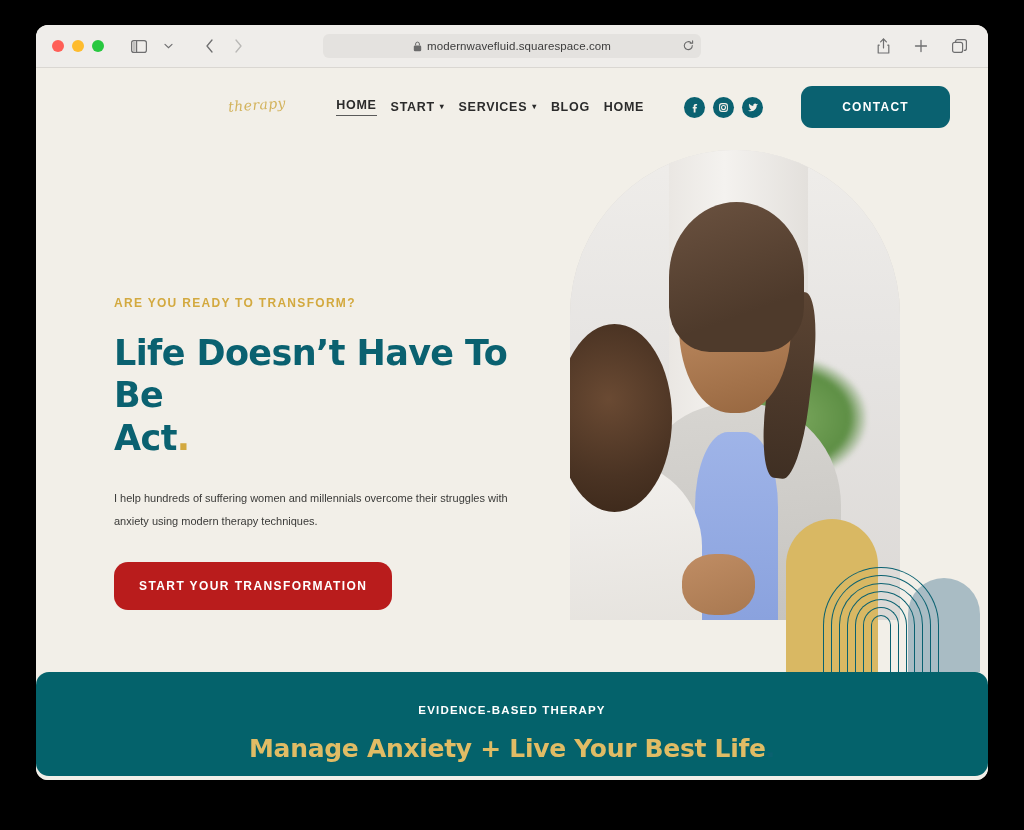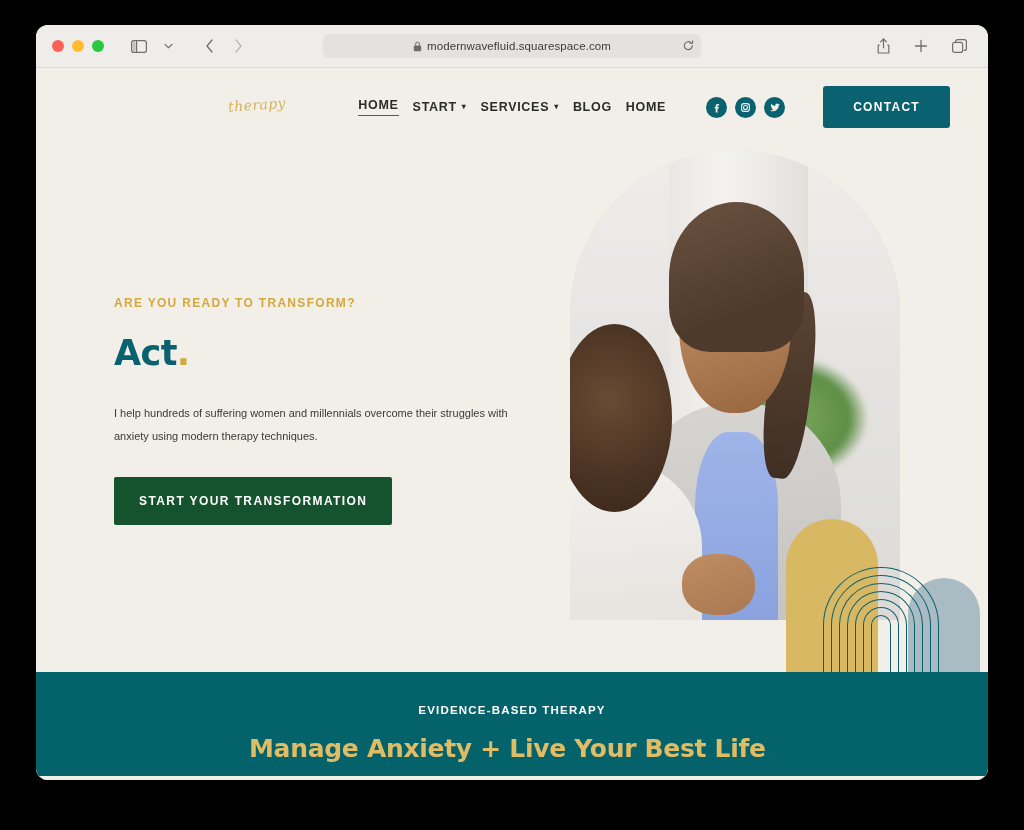--- a/index.html
+++ b/index.html
@@ -144,22 +144,22 @@
     color: #F2EFE8;
     display: flex; align-items: center; justify-content: center;
   }
   .contact-btn {
     margin-left: 24px;
     background: #0A6170;
     color: #FFFFFF;
     font-size: 12px;
     font-weight: 700;
     letter-spacing: 1.3px;
-    padding: 14px 30px;
-    border-radius: 3px;
+    padding: 14px 41px;
+    border-radius: 11px;
     white-space: nowrap;
   }
 
   
   .hero { position: relative; height: 526px; padding-left: 25px; }
 
   .hero-copy {
     position: absolute;
     left: 78px;
     top: 150px;
@@ -184,27 +184,27 @@
   }
   .headline .dot { color: #D3A93F; }
   .lead {
     font-size: 11px;
     line-height: 2.05;
     color: #3A3A38;
     margin-bottom: 30px;
   }
   .cta {
     display: inline-block;
-    background: #14532d;
+    background: #b91c1c;
     color: #FFFFFF;
     font-size: 12px;
     font-weight: 700;
     letter-spacing: 1.4px;
     padding: 17px 25px;
-    border-radius: 2px;
+    border-radius: 14px;
   }
 
   
   .hero-art {
     position: absolute;
     right: 0;
     top: 0;
     width: 430px;
     height: 526px;
   }
@@ -318,20 +318,21 @@
   }
 
   
   .teal-section {
     background: #04626B;
     padding: 32px 8px 0;
     height: 104px;
     text-align: center;
     position: relative;
     z-index: 4;
+    border-radius: 13px;
   }
   .teal-eyebrow {
     font-size: 11.5px;
     font-weight: 700;
     letter-spacing: 1.2px;
     color: #FFFFFF;
     margin-bottom: 18px;
   }
   .teal-heading {
     font-family: "DejaVu Sans", sans-serif;
@@ -471,20 +472,21 @@
 
         <div class="contact-btn">CONTACT</div>
       </div>
     </div>
 
     <div class="hero">
 
       <div class="hero-copy">
         <div class="eyebrow">ARE YOU READY TO TRANSFORM?</div>
         <div class="headline">
+          <div>Life Doesn’t Have To Be</div>
           <div>
             <span>Act</span><span class="dot">.</span>
           </div>
         </div>
         <div class="lead">I help hundreds of suffering women and millennials overcome their struggles with anxiety using modern therapy techniques.</div>
         <div class="cta">START YOUR TRANSFORMATION</div>
       </div>
 
       <div class="hero-art">
 

